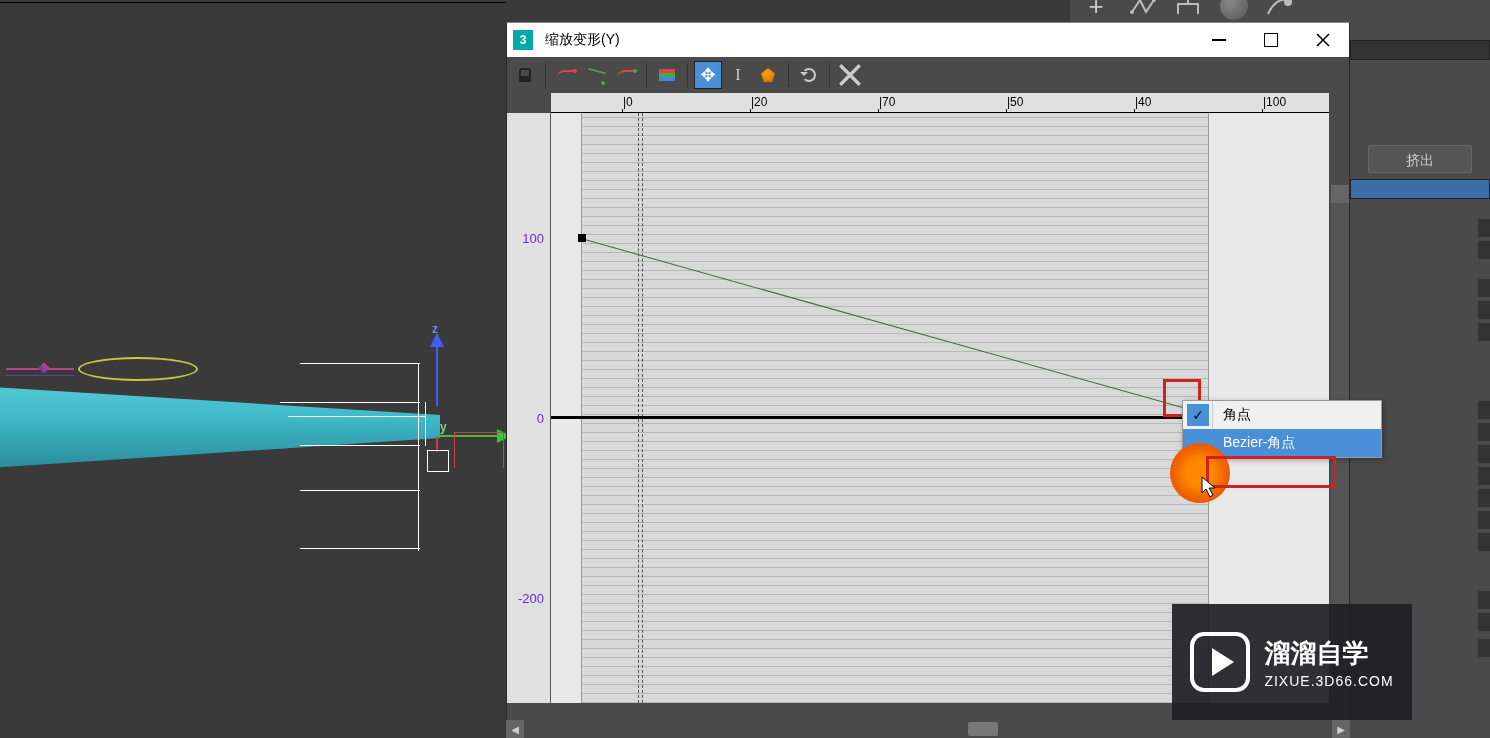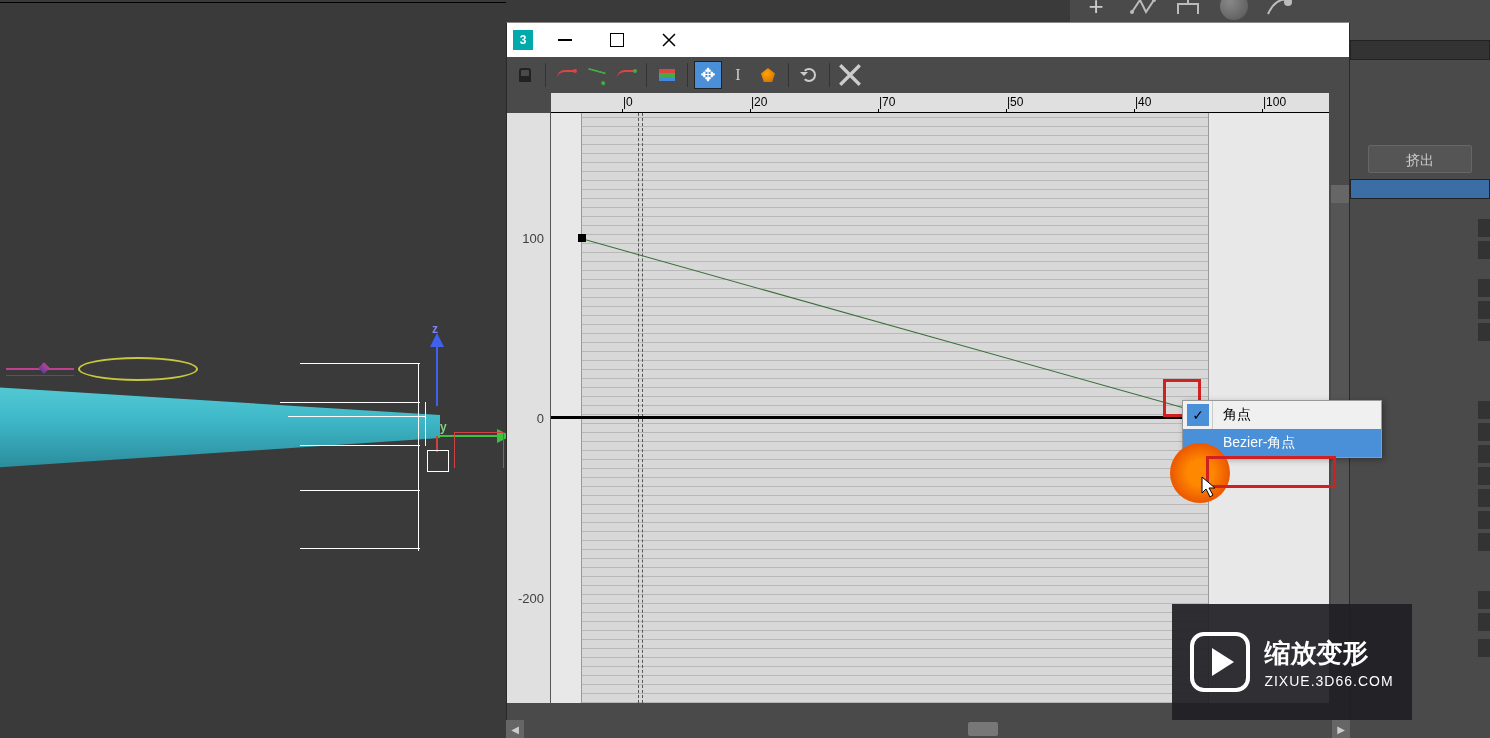--- a/index.html
+++ b/index.html
@@ -181,21 +181,21 @@
     .ruler-y {
       position: absolute;
       left: 0; top: 20px; width: 44px; bottom: 0;
       background: #e0e0e0;
       border-right: 1px solid #555;
     }
     .ruler-y .tick {
       position: absolute;
       right: 6px;
       font-size: 13px;
-      color: #404040;
+      color: #6d28d9;
     }
     .grid-area {
       position: absolute;
       left: 44px; top: 20px; right: 20px; bottom: 0;
       background: #e8e8e8;
       overflow: hidden;
     }
     .grid-line-h {
       position: absolute;
       left: 0; right: 0;
@@ -515,20 +515,21 @@
     <div class="spinner-row"></div>
   </div>
   <div class="spinner-group" style="margin-top:8px">
     <div class="spinner-row"></div>
   </div>
 </div>
 
 <div class="dialog">
   <div class="dialog-titlebar">
     <div class="dialog-icon">3</div>
+    <div class="dialog-title">缩放变形(Y)</div>
     <div class="win-btn win-min"></div>
     <div class="win-btn win-max"></div>
     <div class="win-btn win-close">
       <svg viewBox="0 0 14 14">
           <path d="M1 1 L13 13 M13 1 L1 13" stroke="#000" stroke-width="1.5"></path>
         </svg>
     </div>
   </div>
   <div class="dialog-toolbar">
     <div class="tb-btn">
@@ -627,16 +628,16 @@
     <div class="scroll-thumb"></div>
   </div>
   <div class="scroll-btn">▶</div>
 </div>
 
 <div class="watermark">
   <div class="wm-logo">
     <div class="wm-play"></div>
   </div>
   <div class="wm-text">
-    <div class="line1">缩放变形</div>
+    <div class="line1">溜溜自学</div>
     <div class="line2">ZIXUE.3D66.COM</div>
   </div>
 </div>
 
 </body></html>

